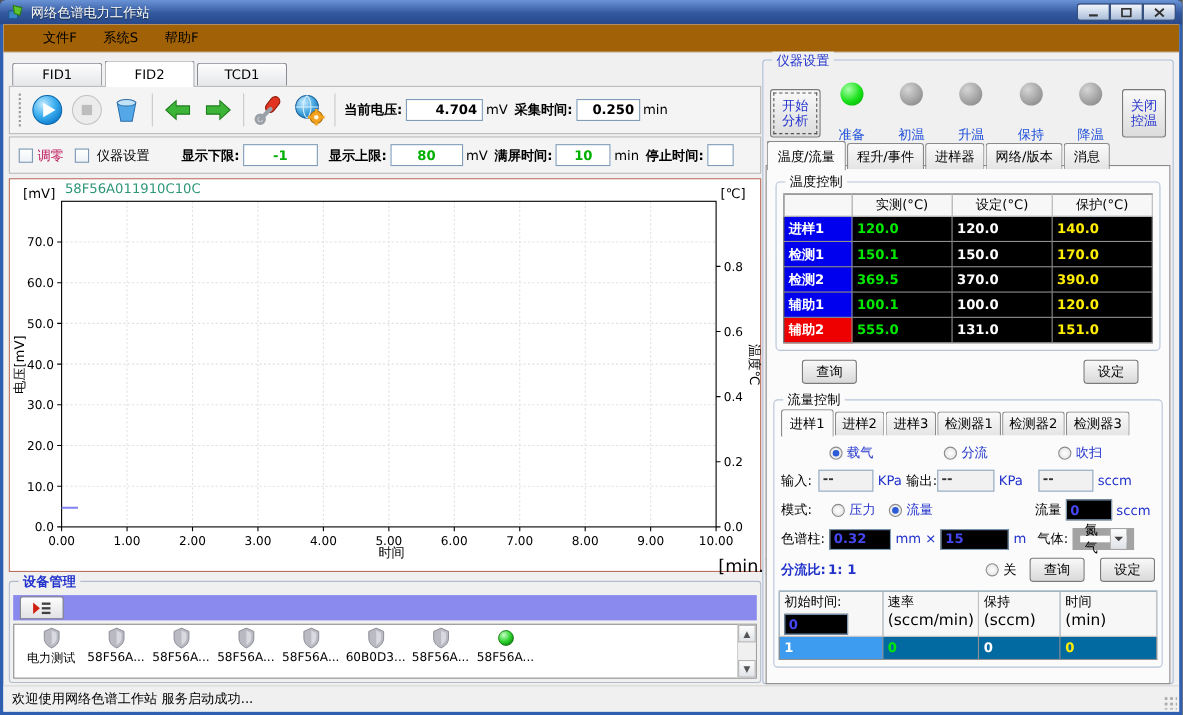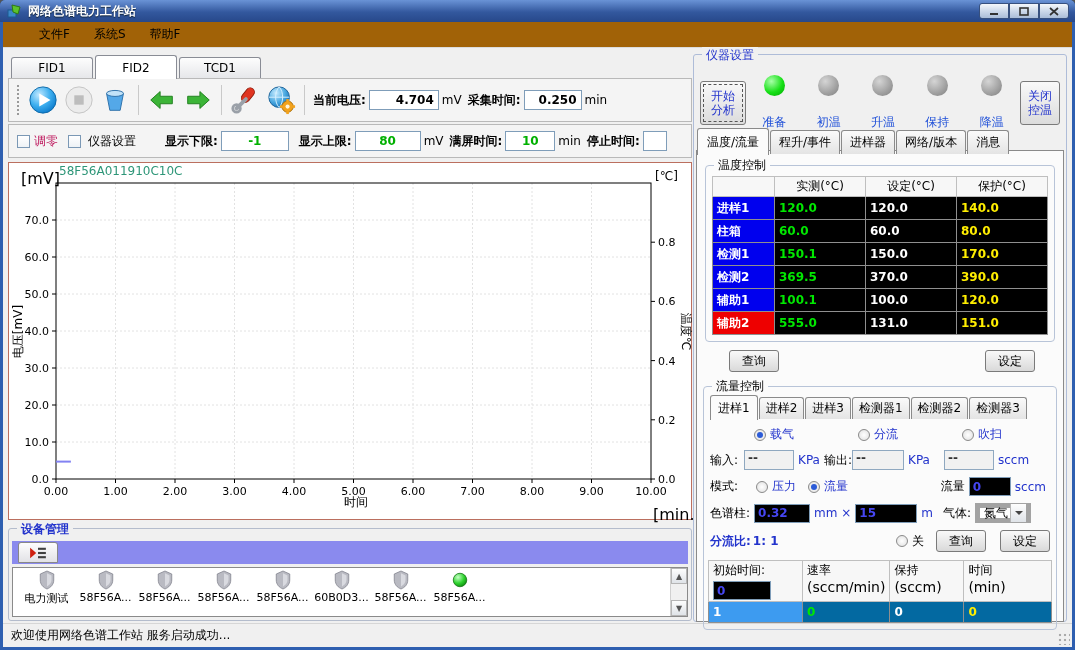--- a/index.html
+++ b/index.html
@@ -3,21 +3,21 @@
 <meta charset="utf-8">
 <style>
   html,body{margin:0;padding:0;background:#555;}
   *{box-sizing:border-box;}
   #window{width:1075px;height:650px;position:relative;background:#2e5fb0;
     border-radius:5px 5px 0 0;overflow:hidden;
     font-family:"DejaVu Sans","Liberation Sans",sans-serif;font-size:12px;color:#000;}
   
   .titlebar{position:absolute;top:0;left:0;right:0;height:22px;
     background:linear-gradient(#6a93d6,#33589e 55%,#27488a);
-    display:flex;align-items:center;padding:0 6px;color:#fff;border-radius:5px 5px 0 0;font-weight:bold;}
+    display:flex;align-items:center;padding:0 6px;color:#fff;border-radius:5px 5px 0 0;}
   .titlebar .title{margin-left:6px;font-size:12px;text-shadow:0 1px 1px #123;}
   .winbtns{margin-left:auto;display:flex;}
   .winbtn{width:30px;height:16px;border:1px solid #37507e;display:flex;align-items:center;justify-content:center;
     background:linear-gradient(#f4f7fb,#cdd9ea 50%,#aabdd8);}
   .winbtn:first-child{border-radius:3px 0 0 3px;}
   .winbtn:last-child{border-radius:0 3px 3px 0;}
   
   #workspace{position:absolute;top:22px;left:3px;right:3px;bottom:3px;background:#f0f0f0;overflow:hidden;}
   .menubar{position:absolute;left:0;top:0;right:0;height:26px;background:#a16207;border-bottom:1px solid #dcdcdc;
     display:flex;align-items:center;padding-left:24px;}
@@ -42,21 +42,21 @@
   
   .disp-row{position:absolute;left:5px;top:102px;width:684px;height:34px;border:1px solid #b9b9b9;background:#f4f4f4;
     display:flex;align-items:center;padding:0 6px;}
   .cb{width:13px;height:13px;border:1px solid #7b98b5;background:linear-gradient(#fff,#eef2f6);margin:0 4px 0 2px;flex:none;}
   .green-lbl{color:#be185d;margin-right:8px;}
   
   .chart-panel{position:absolute;left:5px;top:140px;width:684px;height:358px;background:#fff;border:1px solid #bb6f5f;}
   .chart-panel svg{position:absolute;left:0;top:0;}
   svg text{font-family:"DejaVu Sans","Liberation Sans",sans-serif;}
   .series-id{position:absolute;left:50px;top:1px;color:#2e9678;font-size:12px;}
-  .corner-l{position:absolute;left:12px;top:6px;font-size:16px;}
+  .corner-l{position:absolute;left:12px;top:6px;font-size:12px;}
   .corner-r{position:absolute;left:646px;top:6px;font-size:12px;}
   .ylab-l{position:absolute;left:-26px;top:160px;width:70px;text-align:center;transform:rotate(-90deg);font-size:12px;}
   .ylab-r{position:absolute;left:648px;top:160px;width:56px;text-align:center;transform:rotate(90deg);font-size:12px;}
   .xlab{position:absolute;left:314px;top:331px;width:66px;text-align:center;font-size:12px;}
   .xunit{position:absolute;left:644px;top:342px;font-size:16px;}
   
   .dev-grp{position:absolute;left:5px;top:506px;width:684px;height:93px;border:1px solid #b4bccc;border-radius:3px;}
   .dev-title{position:absolute;left:8px;top:-8px;background:#f0f0f0;padding:0 4px;color:#2233cc;font-weight:bold;}
   .dev-band{position:absolute;left:3px;top:12px;right:3px;height:23px;background:#8a8aee;}
   .band-btn{position:absolute;left:6px;top:1px;width:40px;height:21px;background:linear-gradient(#fdfdfd,#e2e2e6);
@@ -113,21 +113,21 @@
     background:linear-gradient(#fafafa,#e4e4e4);margin-right:1px;white-space:nowrap;font-size:12px;}
   .ftab.active{background:#fbfbfb;padding:4px 7px 3px;margin-bottom:-1px;position:relative;z-index:2;}
   .frow{display:flex;align-items:center;margin:7px 2px 0;}
   .radio{width:12px;height:12px;border-radius:50%;border:1px solid #8a8a8a;background:radial-gradient(#fff,#dedede);flex:none;}
   .radio.checked::after{content:"";display:block;width:6px;height:6px;margin:2px;border-radius:50%;background:#2b5bd7;}
   .rlabel{color:#2233cc;margin:0 4px;}
   .gray-field{background:#f1f1f1;border:1px solid #8fa8c0;height:20px;padding:0 3px;display:flex;align-items:flex-start;font-weight:bold;color:#333;}
   .blackfield{background:#000;border:1px solid #7f9db9;color:#4646f2;font-weight:bold;height:19px;
     padding:0 3px;display:flex;align-items:center;}
   .unit{color:#2233cc;margin:0 4px;white-space:nowrap;}
-  .select{background:#fff;border:5px solid #a3a3a3;height:20px;width:56px;display:flex;align-items:center;
+  .select{background:#fff;border:7px solid #a3a3a3;height:20px;width:56px;display:flex;align-items:center;
     justify-content:space-between;padding-left:4px;}
   .sel-arrow{width:16px;height:18px;background:linear-gradient(#fdfdfd,#dfe3e8);border-left:1px solid #b5b5b5;
     display:flex;align-items:center;justify-content:center;}
   .sel-arrow::after{content:"";border:4px solid transparent;border-top-color:#444;margin-top:4px;}
   .split-lbl{color:#2233cc;font-weight:bold;}
   .prog-table{border-collapse:collapse;width:100%;margin-top:8px;background:#0369a1;}
   .prog-table th{background:#f7f7f7;border:1px solid #bfbfbf;font-weight:normal;text-align:left;
     padding:1px 4px;font-size:12px;height:38px;vertical-align:top;}
   .prog-table th .sub{font-size:14px;}
   .prog-table td{border:1px solid #8f8f8f;height:21px;padding:0 4px;font-weight:bold;}
@@ -492,26 +492,20 @@
             </tr>
           </thead>
           <tbody>
             <tr>
               <td class="rowlabel">进样1</td>
               <td class="actual">120.0</td>
               <td class="setv">120.0</td>
               <td class="protect">140.0</td>
             </tr>
             <tr>
-              <td class="rowlabel">柱箱</td>
-              <td class="actual">60.0</td>
-              <td class="setv">60.0</td>
-              <td class="protect">80.0</td>
-            </tr>
-            <tr>
               <td class="rowlabel">检测1</td>
               <td class="actual">150.1</td>
               <td class="setv">150.0</td>
               <td class="protect">170.0</td>
             </tr>
             <tr>
               <td class="rowlabel">检测2</td>
               <td class="actual">369.5</td>
               <td class="setv">370.0</td>
               <td class="protect">390.0</td>

